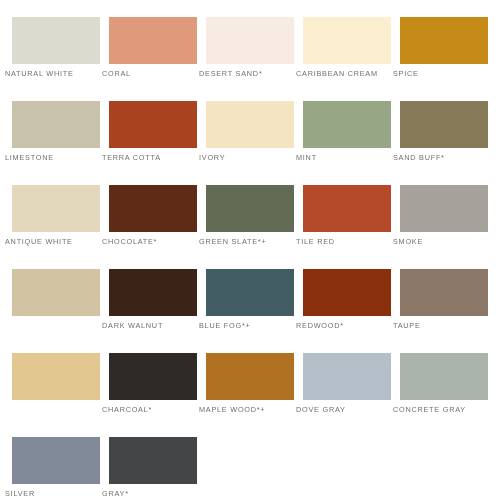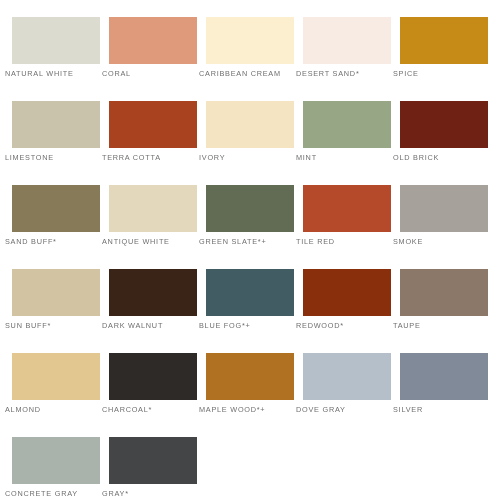--- a/index.html
+++ b/index.html
@@ -60,26 +60,26 @@
   <div class="swatch-grid">
       <div class="swatch-cell">
         <div class="swatch-chip" style="background-color: rgb(220, 219, 208);"></div>
         <div class="swatch-label">NATURAL WHITE</div>
       </div>
       <div class="swatch-cell">
         <div class="swatch-chip" style="background-color: rgb(223, 154, 124);"></div>
         <div class="swatch-label">CORAL</div>
       </div>
       <div class="swatch-cell">
+        <div class="swatch-chip" style="background-color: rgb(247, 235, 228);"></div>
+        <div class="swatch-label">DESERT SAND*</div>
+      </div>
+      <div class="swatch-cell">
         <div class="swatch-chip" style="background-color: rgb(252, 239, 207);"></div>
         <div class="swatch-label">CARIBBEAN CREAM</div>
-      </div>
-      <div class="swatch-cell">
-        <div class="swatch-chip" style="background-color: rgb(247, 235, 228);"></div>
-        <div class="swatch-label">DESERT SAND*</div>
       </div>
       <div class="swatch-cell">
         <div class="swatch-chip" style="background-color: rgb(198, 138, 22);"></div>
         <div class="swatch-label">SPICE</div>
       </div>
       <div class="swatch-cell">
         <div class="swatch-chip" style="background-color: rgb(201, 195, 172);"></div>
         <div class="swatch-label">LIMESTONE</div>
       </div>
       <div class="swatch-cell">
@@ -88,85 +88,83 @@
       </div>
       <div class="swatch-cell">
         <div class="swatch-chip" style="background-color: rgb(244, 228, 193);"></div>
         <div class="swatch-label">IVORY</div>
       </div>
       <div class="swatch-cell">
         <div class="swatch-chip" style="background-color: rgb(151, 166, 133);"></div>
         <div class="swatch-label">MINT</div>
       </div>
       <div class="swatch-cell">
-        <div class="swatch-chip" style="background-color: rgb(111, 34, 19);"></div>
-        <div class="swatch-label">OLD BRICK</div>
-      </div>
-      <div class="swatch-cell">
         <div class="swatch-chip" style="background-color: rgb(134, 122, 88);"></div>
         <div class="swatch-label">SAND BUFF*</div>
       </div>
       <div class="swatch-cell">
         <div class="swatch-chip" style="background-color: rgb(227, 215, 188);"></div>
         <div class="swatch-label">ANTIQUE WHITE</div>
+      </div>
+      <div class="swatch-cell">
+        <div class="swatch-chip" style="background-color: rgb(94, 43, 22);"></div>
+        <div class="swatch-label">CHOCOLATE*</div>
       </div>
       <div class="swatch-cell">
         <div class="swatch-chip" style="background-color: rgb(98, 107, 83);"></div>
         <div class="swatch-label">GREEN SLATE*+</div>
       </div>
       <div class="swatch-cell">
         <div class="swatch-chip" style="background-color: rgb(181, 74, 43);"></div>
         <div class="swatch-label">TILE RED</div>
       </div>
       <div class="swatch-cell">
         <div class="swatch-chip" style="background-color: rgb(166, 162, 155);"></div>
         <div class="swatch-label">SMOKE</div>
       </div>
       <div class="swatch-cell">
         <div class="swatch-chip" style="background-color: rgb(210, 195, 163);"></div>
-        <div class="swatch-label">SUN BUFF*</div>
       </div>
       <div class="swatch-cell">
         <div class="swatch-chip" style="background-color: rgb(58, 36, 24);"></div>
         <div class="swatch-label">DARK WALNUT</div>
       </div>
       <div class="swatch-cell">
         <div class="swatch-chip" style="background-color: rgb(65, 92, 99);"></div>
         <div class="swatch-label">BLUE FOG*+</div>
       </div>
       <div class="swatch-cell">
         <div class="swatch-chip" style="background-color: rgb(138, 47, 12);"></div>
         <div class="swatch-label">REDWOOD*</div>
       </div>
       <div class="swatch-cell">
         <div class="swatch-chip" style="background-color: rgb(139, 120, 104);"></div>
         <div class="swatch-label">TAUPE</div>
       </div>
       <div class="swatch-cell">
         <div class="swatch-chip" style="background-color: rgb(227, 199, 145);"></div>
-        <div class="swatch-label">ALMOND</div>
       </div>
       <div class="swatch-cell">
         <div class="swatch-chip" style="background-color: rgb(46, 42, 40);"></div>
         <div class="swatch-label">CHARCOAL*</div>
       </div>
       <div class="swatch-cell">
         <div class="swatch-chip" style="background-color: rgb(176, 113, 35);"></div>
         <div class="swatch-label">MAPLE WOOD*+</div>
       </div>
       <div class="swatch-cell">
         <div class="swatch-chip" style="background-color: rgb(180, 191, 202);"></div>
         <div class="swatch-label">DOVE GRAY</div>
       </div>
       <div class="swatch-cell">
+        <div class="swatch-chip" style="background-color: rgb(169, 178, 171);"></div>
+        <div class="swatch-label">CONCRETE GRAY</div>
+      </div>
+      <div class="swatch-cell">
         <div class="swatch-chip" style="background-color: rgb(128, 138, 153);"></div>
         <div class="swatch-label">SILVER</div>
-      </div>
-      <div class="swatch-cell">
-        <div class="swatch-chip" style="background-color: rgb(169, 178, 171);"></div>
-        <div class="swatch-label">CONCRETE GRAY</div>
       </div>
       <div class="swatch-cell">
         <div class="swatch-chip" style="background-color: rgb(67, 69, 70);"></div>
         <div class="swatch-label">GRAY*</div>
       </div>
     </div>
 </div>
 
 </body></html>

